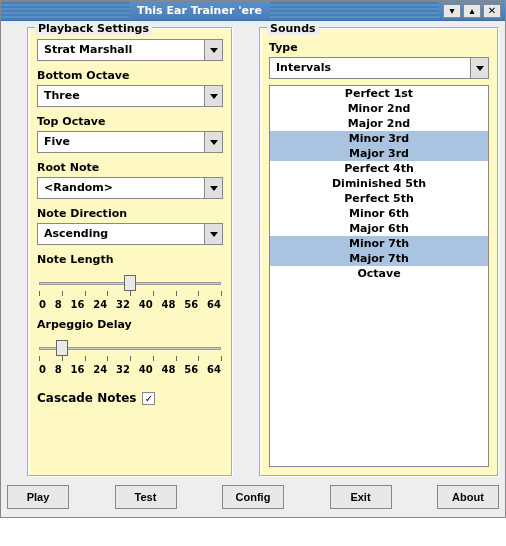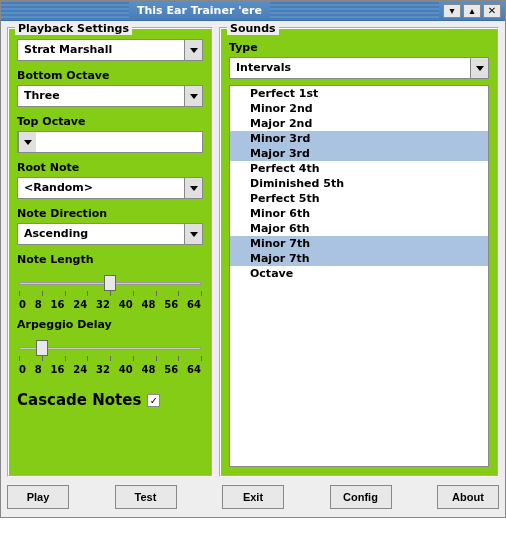--- a/index.html
+++ b/index.html
@@ -6,43 +6,43 @@
 body { font-family: "DejaVu Sans", Arial, sans-serif; font-size: 11px; background: #fff; }
 .window { width: 506px; height: 518px; border: 1px solid #888; display: flex; flex-direction: column; }
 .titlebar { height: 20px; background: linear-gradient(#5a8fc6,#4a7db8); color: #fff; display: flex; align-items: center; border-bottom: 1px solid #3a6da8; position: relative; }
 .title-striped { flex: 0 0 128px; height: 100%; background: repeating-linear-gradient(0deg,#4a7db8 0 2px,#5a8fc6 2px 4px); }
 .title-text { padding: 0 8px; font-weight: bold; font-size: 11px; }
 .title-striped-r { flex: 1; height: 100%; background: repeating-linear-gradient(0deg,#4a7db8 0 2px,#5a8fc6 2px 4px); }
 .title-btns { display: flex; gap: 2px; padding: 0 4px; }
 .tbtn { width: 18px; height: 14px; background: #e8e8e8; border: 1px solid #888; display: flex; align-items: center; justify-content: center; cursor: pointer; color: #000; font-size: 10px; }
 .content { flex: 1; background: #eeeeee; padding: 6px; display: flex; flex-direction: column; gap: 4px; }
 .panels { flex: 1; display: flex; gap: 6px; }
-.group { border: 2px groove #fff; position: relative; padding: 10px 8px 8px 8px; background: #84cc16; display: flex; flex-direction: column; }
+.group { border: 2px groove #fff; position: relative; padding: 10px 8px 8px 8px; background: #fef9c3; display: flex; flex-direction: column; margin-left: 20px; }
 .group-title { position: absolute; top: -7px; left: 6px; background: #eeeeee; padding: 0 3px; font-weight: bold; font-size: 11px; }
 .playback { width: 206px; }
 .sounds { flex: 1; }
 .field-label { font-weight: bold; font-size: 11px; margin-top: 8px; margin-bottom: 3px; }
 .playback .field-label:first-of-type { margin-top: 2px; }
 .combo { display: flex; height: 22px; border: 1px solid #888; background: #fff; cursor: pointer; }
 .combo-val { flex: 1; padding: 3px 6px; font-size: 11px; font-weight: bold; }
 .combo-btn { width: 18px; background: #e0e0e0; border-left: 1px solid #888; display: flex; align-items: center; justify-content: center; }
 .tri-down { width: 0; height: 0; border-left: 4px solid transparent; border-right: 4px solid transparent; border-top: 5px solid #000; }
 .slider-wrap { padding: 6px 2px 0 2px; }
 .slider-track { position: relative; height: 18px; }
 .slider-groove { position: absolute; top: 7px; left: 0; right: 0; height: 3px; background: #ccc; border: 1px solid #999; }
 .slider-thumb { position: absolute; top: 0; width: 12px; height: 16px; background: #e8e8e8; border: 1px solid #666; transform: translateX(-50%); cursor: pointer; }
 .slider-ticks { position: relative; height: 6px; margin-top: -2px; }
 .slider-ticks span { position: absolute; width: 1px; height: 5px; background: #666; }
 .slider-labels { display: flex; justify-content: space-between; font-size: 10px; font-weight: bold; margin-top: 2px; }
 .checkbox-row { display: flex; align-items: center; gap: 6px; margin-top: 16px; }
-.checkbox-row label { font-weight: bold; font-size: 15px; text-align: center; }
+.checkbox-row label { font-weight: bold; font-size: 12px; text-align: center; }
 .chk { width: 13px; height: 13px; border: 1px solid #888; background: #fff; display: flex; align-items: center; justify-content: center; font-size: 10px; cursor: pointer; }
 .sounds-body { flex: 1; display: flex; flex-direction: column; }
 .list { flex: 1; border: 1px solid #888; background: #fff; margin-top: 6px; overflow: auto; }
-.list-item { padding: 1px 20px; font-size: 11px; font-weight: bold; cursor: pointer; }
+.list-item { padding: 1px 12px; font-size: 11px; font-weight: bold; cursor: pointer; text-align: center; }
 .list-item.sel { background: #a9c3e0; }
 .button-row { display: flex; gap: 6px; justify-content: space-between; padding: 4px 0 2px 0; }
 .btn { min-width: 62px; height: 24px; background: #e8e8e8; border: 1px solid #888; font-size: 11px; font-weight: bold; cursor: pointer; padding: 0 10px; }
 </style>
 </head>
 <body>
 
 <div class="window">
   <div class="titlebar">
     <div class="title-striped"></div>
@@ -77,20 +77,21 @@
         <div class="field-label">Bottom Octave</div>
         <div class="combo">
           <div class="combo-val">Three</div>
           <div class="combo-btn">
               <div class="tri-down"></div>
             </div>
         </div>
 
         <div class="field-label">Top Octave</div>
         <div class="combo">
+          <div class="combo-val">Five</div>
           <div class="combo-btn">
               <div class="tri-down"></div>
             </div>
         </div>
 
         <div class="field-label">Root Note</div>
         <div class="combo">
           <div class="combo-val">&lt;Random&gt;</div>
           <div class="combo-btn">
               <div class="tri-down"></div>
@@ -197,18 +198,18 @@
               <div class="list-item">Octave</div>
             </div>
         </div>
       </div>
 
     </div>
 
     <div class="button-row">
       <button class="btn">Play</button>
       <button class="btn">Test</button>
+      <button class="btn">Config</button>
       <button class="btn">Exit</button>
-      <button class="btn">Config</button>
       <button class="btn">About</button>
     </div>
   </div>
 </div>
 
 </body></html>

